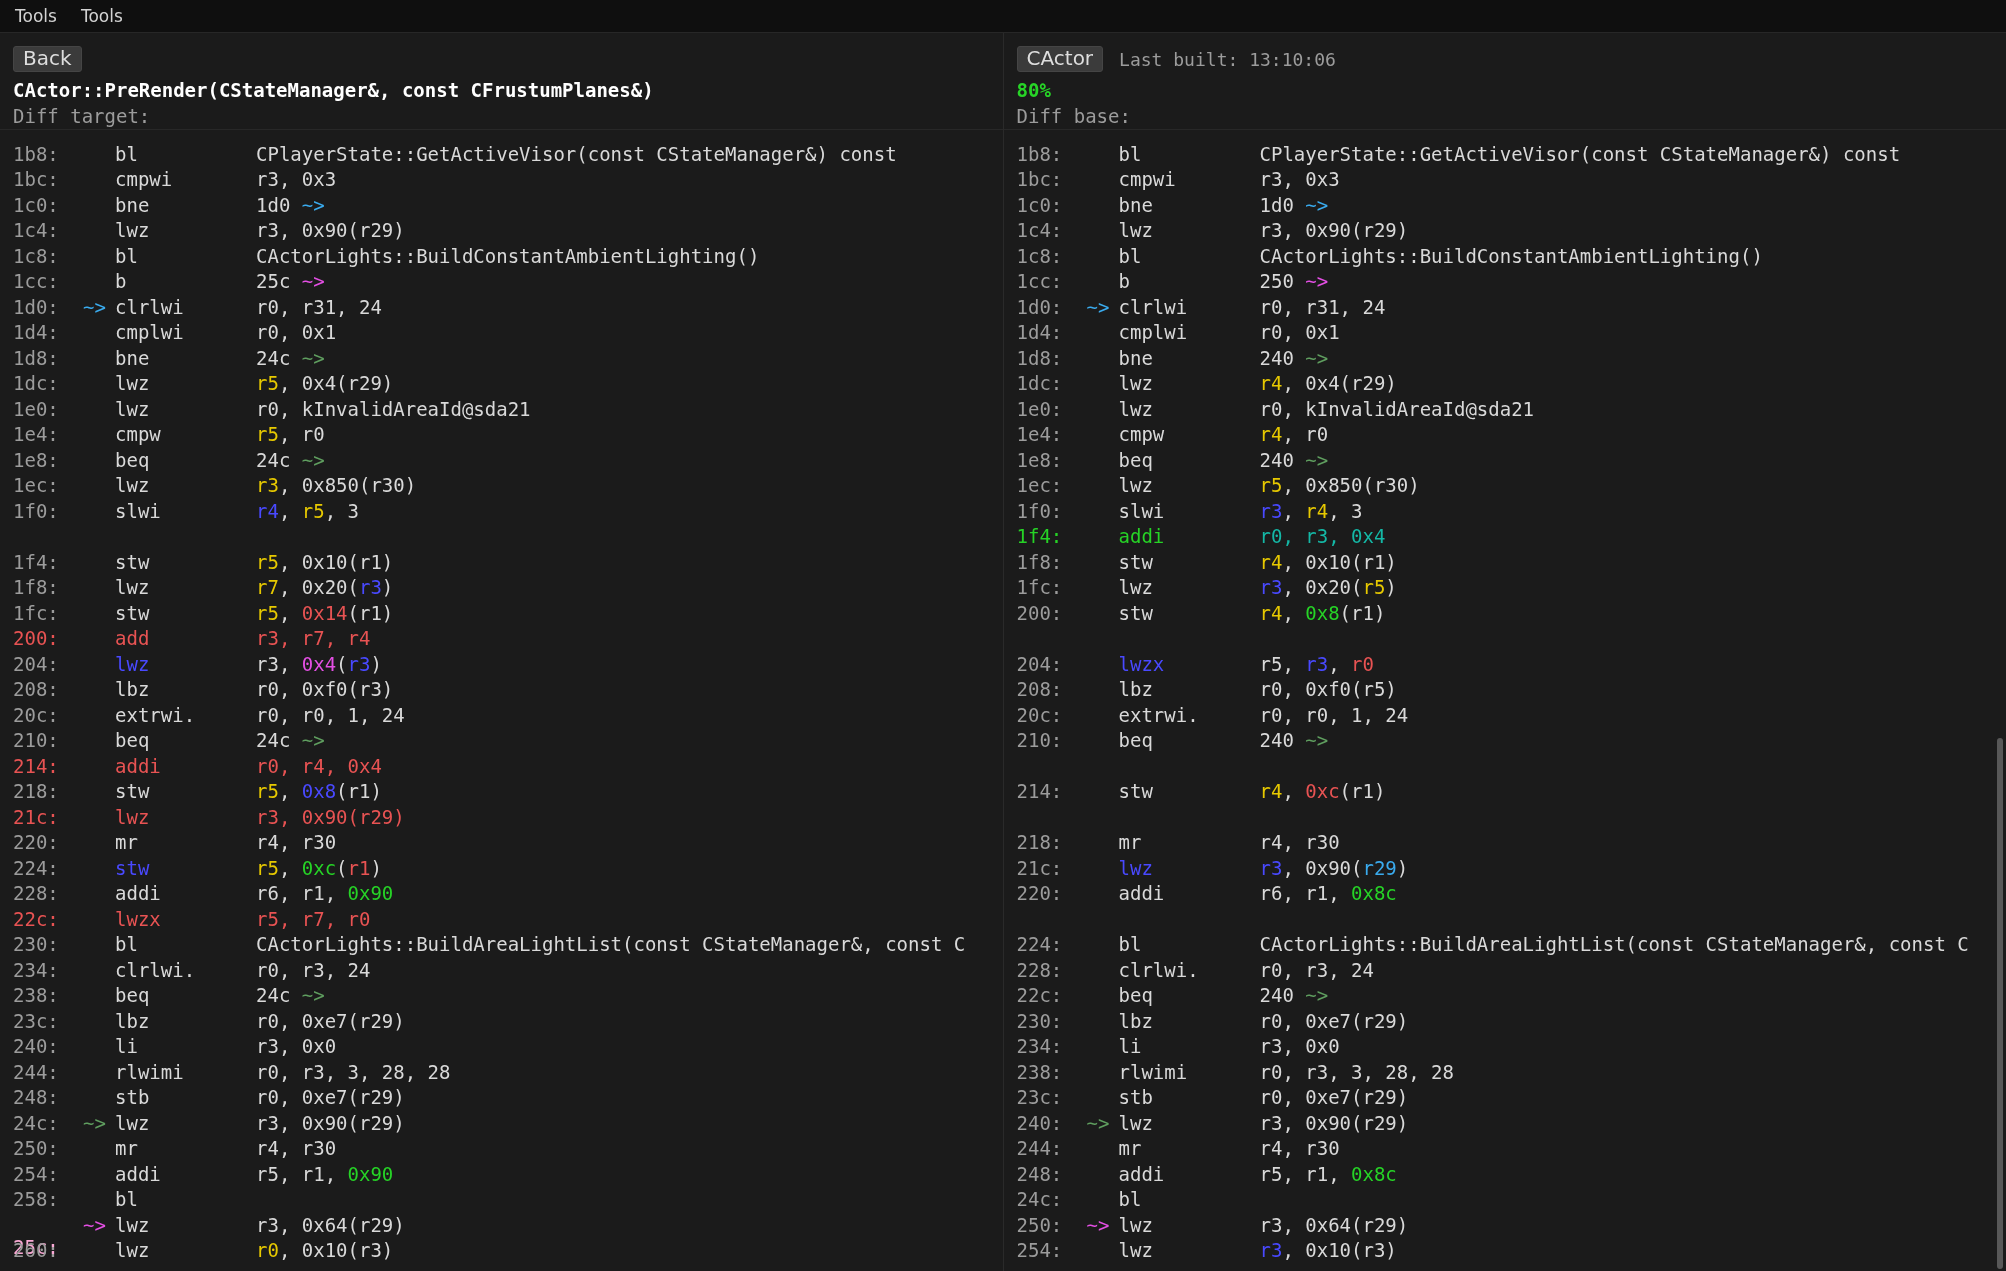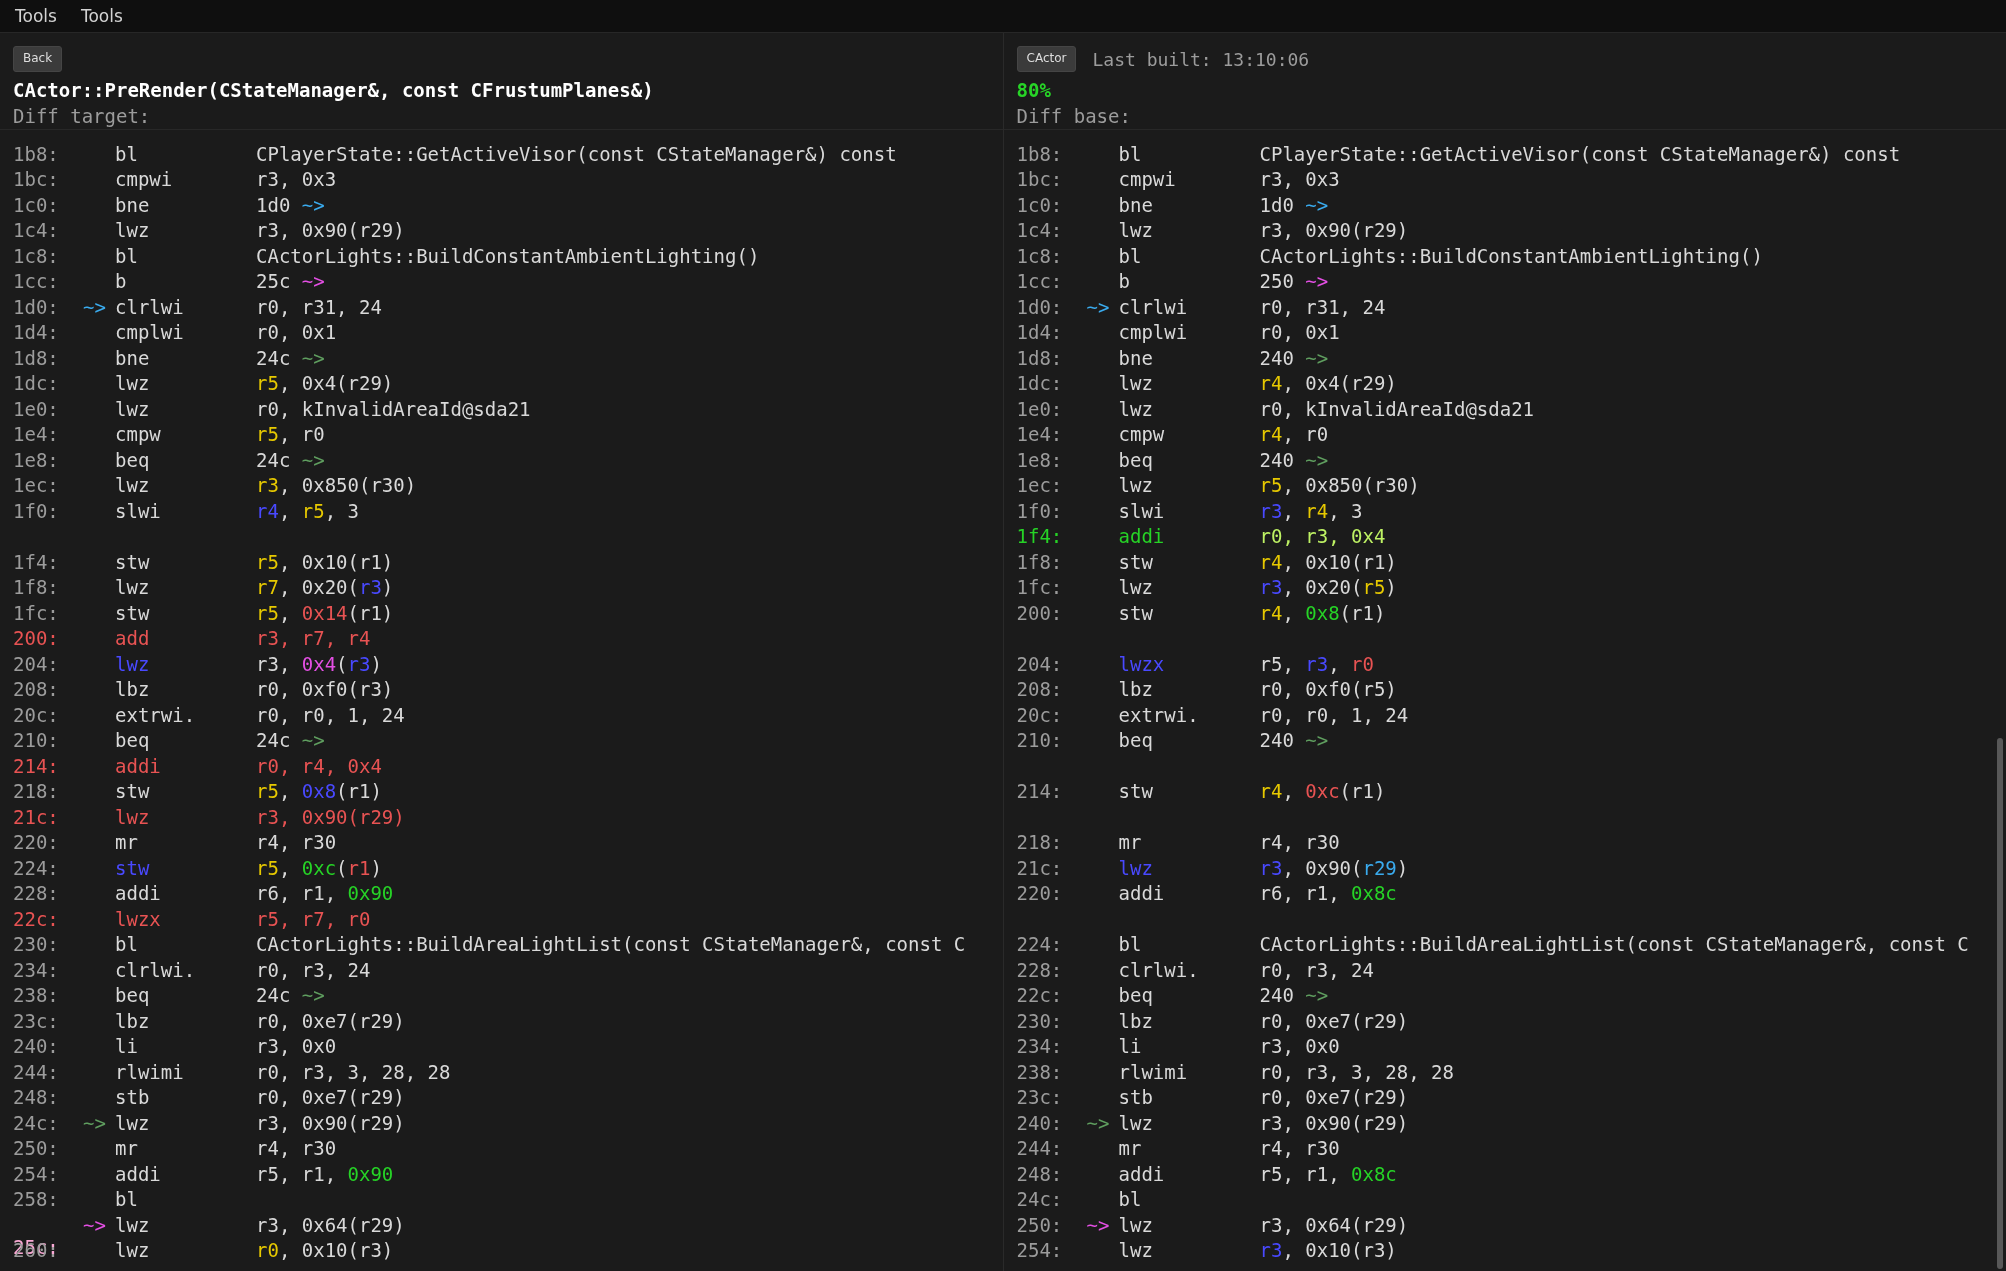--- a/index.html
+++ b/index.html
@@ -21,21 +21,21 @@
   .v-divider { width:1px; background:#2a2a2a; }
   .pane-header {
     padding:13px 0 0 13px;
     border-bottom:1px solid #282828;
   }
   .header-row { height:26px; display:flex; align-items:center; gap:16px; }
   .btn {
     background:#3b3b3b; color:#dedede; border:1px solid #454545; border-radius:3px;
     padding:2px 9px 3px 9px;
     font-family:"DejaVu Sans","Liberation Sans",sans-serif;
-    font-size:12px; line-height:19px;
+    font-size:20px; line-height:19px;
   }
   .status { color:#9c9c9c; font-size:18px; white-space:pre; }
   .symbol-line { margin-top:6px; height:25px; line-height:25px; font-size:19px; }
   .symbol { font-weight:bold; color:#ffffff; white-space:pre; }
   .match { font-weight:bold; white-space:pre; }
   .diff-label { margin-top:1px; height:25px; line-height:25px; font-size:19px; color:#9c9c9c; padding-bottom:2px; }
   .asm { padding:11px 0 0 13px; font-size:19px; }
   .row { height:25.5px; display:flex; align-items:center; white-space:pre; }
   .addr { width:70px; flex:0 0 auto; }
   .arrow-cell { width:32px; flex:0 0 auto; }
@@ -137,21 +137,21 @@
         <div class="row"><span class="addr" style="color: rgb(156, 156, 156);">1cc:</span><span class="arrow-cell"></span><span class="mn" style="color: rgb(217, 217, 217);">b</span><span class="ops"><span class="tok" style="color: rgb(217, 217, 217);">250 </span><span class="tok" style="color: rgb(228, 79, 228);">~&gt;</span></span></div>
         <div class="row"><span class="addr" style="color: rgb(156, 156, 156);">1d0:</span><span class="arrow-cell" style="color: rgb(58, 171, 238);">~&gt;</span><span class="mn" style="color: rgb(217, 217, 217);">clrlwi</span><span class="ops"><span class="tok" style="color: rgb(217, 217, 217);">r0, r31, 24</span></span></div>
         <div class="row"><span class="addr" style="color: rgb(156, 156, 156);">1d4:</span><span class="arrow-cell"></span><span class="mn" style="color: rgb(217, 217, 217);">cmplwi</span><span class="ops"><span class="tok" style="color: rgb(217, 217, 217);">r0, 0x1</span></span></div>
         <div class="row"><span class="addr" style="color: rgb(156, 156, 156);">1d8:</span><span class="arrow-cell"></span><span class="mn" style="color: rgb(217, 217, 217);">bne</span><span class="ops"><span class="tok" style="color: rgb(217, 217, 217);">240 </span><span class="tok" style="color: rgb(95, 158, 95);">~&gt;</span></span></div>
         <div class="row"><span class="addr" style="color: rgb(156, 156, 156);">1dc:</span><span class="arrow-cell"></span><span class="mn" style="color: rgb(217, 217, 217);">lwz</span><span class="ops"><span class="tok" style="color: rgb(231, 201, 0);">r4</span><span class="tok" style="color: rgb(217, 217, 217);">, 0x4(r29)</span></span></div>
         <div class="row"><span class="addr" style="color: rgb(156, 156, 156);">1e0:</span><span class="arrow-cell"></span><span class="mn" style="color: rgb(217, 217, 217);">lwz</span><span class="ops"><span class="tok" style="color: rgb(217, 217, 217);">r0, kInvalidAreaId@sda21</span></span></div>
         <div class="row"><span class="addr" style="color: rgb(156, 156, 156);">1e4:</span><span class="arrow-cell"></span><span class="mn" style="color: rgb(217, 217, 217);">cmpw</span><span class="ops"><span class="tok" style="color: rgb(231, 201, 0);">r4</span><span class="tok" style="color: rgb(217, 217, 217);">, r0</span></span></div>
         <div class="row"><span class="addr" style="color: rgb(156, 156, 156);">1e8:</span><span class="arrow-cell"></span><span class="mn" style="color: rgb(217, 217, 217);">beq</span><span class="ops"><span class="tok" style="color: rgb(217, 217, 217);">240 </span><span class="tok" style="color: rgb(95, 158, 95);">~&gt;</span></span></div>
         <div class="row"><span class="addr" style="color: rgb(156, 156, 156);">1ec:</span><span class="arrow-cell"></span><span class="mn" style="color: rgb(217, 217, 217);">lwz</span><span class="ops"><span class="tok" style="color: rgb(231, 201, 0);">r5</span><span class="tok" style="color: rgb(217, 217, 217);">, 0x850(r30)</span></span></div>
         <div class="row"><span class="addr" style="color: rgb(156, 156, 156);">1f0:</span><span class="arrow-cell"></span><span class="mn" style="color: rgb(217, 217, 217);">slwi</span><span class="ops"><span class="tok" style="color: rgb(73, 73, 255);">r3</span><span class="tok" style="color: rgb(217, 217, 217);">, </span><span class="tok" style="color: rgb(231, 201, 0);">r4</span><span class="tok" style="color: rgb(217, 217, 217);">, 3</span></span></div>
-        <div class="row"><span class="addr" style="color: rgb(38, 211, 38);">1f4:</span><span class="arrow-cell"></span><span class="mn" style="color: rgb(38, 211, 38);">addi</span><span class="ops"><span class="tok" style="color: #bef264; text-align: center;">r0, r3, 0x4</span></span></div>
+        <div class="row"><span class="addr" style="color: rgb(38, 211, 38);">1f4:</span><span class="arrow-cell"></span><span class="mn" style="color: rgb(38, 211, 38);">addi</span><span class="ops"><span class="tok" style="color: #14b8a6; text-align: center;">r0, r3, 0x4</span></span></div>
         <div class="row"><span class="addr" style="color: rgb(156, 156, 156);">1f8:</span><span class="arrow-cell"></span><span class="mn" style="color: rgb(217, 217, 217);">stw</span><span class="ops"><span class="tok" style="color: rgb(231, 201, 0);">r4</span><span class="tok" style="color: rgb(217, 217, 217);">, 0x10(r1)</span></span></div>
         <div class="row"><span class="addr" style="color: rgb(156, 156, 156);">1fc:</span><span class="arrow-cell"></span><span class="mn" style="color: rgb(217, 217, 217);">lwz</span><span class="ops"><span class="tok" style="color: rgb(73, 73, 255);">r3</span><span class="tok" style="color: rgb(217, 217, 217);">, 0x20(</span><span class="tok" style="color: rgb(231, 201, 0);">r5</span><span class="tok" style="color: rgb(217, 217, 217);">)</span></span></div>
         <div class="row"><span class="addr" style="color: rgb(156, 156, 156);">200:</span><span class="arrow-cell"></span><span class="mn" style="color: rgb(217, 217, 217);">stw</span><span class="ops"><span class="tok" style="color: rgb(231, 201, 0);">r4</span><span class="tok" style="color: rgb(217, 217, 217);">, </span><span class="tok" style="color: rgb(38, 211, 38);">0x8</span><span class="tok" style="color: rgb(217, 217, 217);">(r1)</span></span></div>
         <div class="row"></div>
         <div class="row"><span class="addr" style="color: rgb(156, 156, 156);">204:</span><span class="arrow-cell"></span><span class="mn" style="color: rgb(73, 73, 255);">lwzx</span><span class="ops"><span class="tok" style="color: rgb(217, 217, 217);">r5, </span><span class="tok" style="color: rgb(73, 73, 255);">r3</span><span class="tok" style="color: rgb(217, 217, 217);">, </span><span class="tok" style="color: rgb(232, 83, 83);">r0</span></span></div>
         <div class="row"><span class="addr" style="color: rgb(156, 156, 156);">208:</span><span class="arrow-cell"></span><span class="mn" style="color: rgb(217, 217, 217);">lbz</span><span class="ops"><span class="tok" style="color: rgb(217, 217, 217);">r0, 0xf0(r5)</span></span></div>
         <div class="row"><span class="addr" style="color: rgb(156, 156, 156);">20c:</span><span class="arrow-cell"></span><span class="mn" style="color: rgb(217, 217, 217);">extrwi.</span><span class="ops"><span class="tok" style="color: rgb(217, 217, 217);">r0, r0, 1, 24</span></span></div>
         <div class="row"><span class="addr" style="color: rgb(156, 156, 156);">210:</span><span class="arrow-cell"></span><span class="mn" style="color: rgb(217, 217, 217);">beq</span><span class="ops"><span class="tok" style="color: rgb(217, 217, 217);">240 </span><span class="tok" style="color: rgb(95, 158, 95);">~&gt;</span></span></div>
         <div class="row"></div>
         <div class="row"><span class="addr" style="color: rgb(156, 156, 156);">214:</span><span class="arrow-cell"></span><span class="mn" style="color: rgb(217, 217, 217);">stw</span><span class="ops"><span class="tok" style="color: rgb(231, 201, 0);">r4</span><span class="tok" style="color: rgb(217, 217, 217);">, </span><span class="tok" style="color: rgb(232, 83, 83);">0xc</span><span class="tok" style="color: rgb(217, 217, 217);">(r1)</span></span></div>

